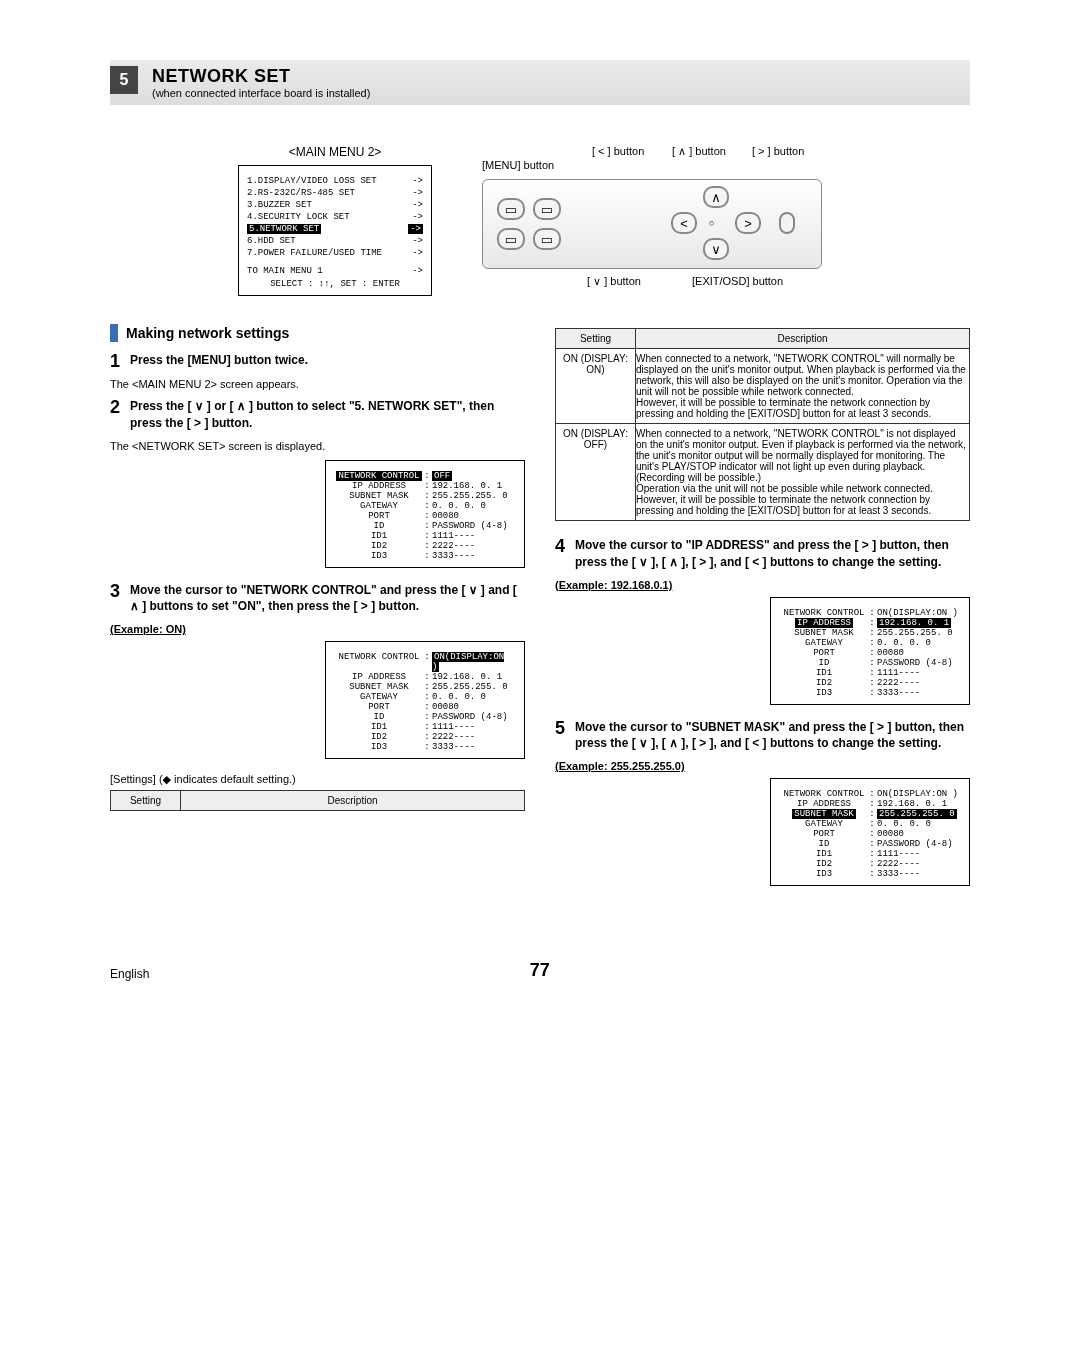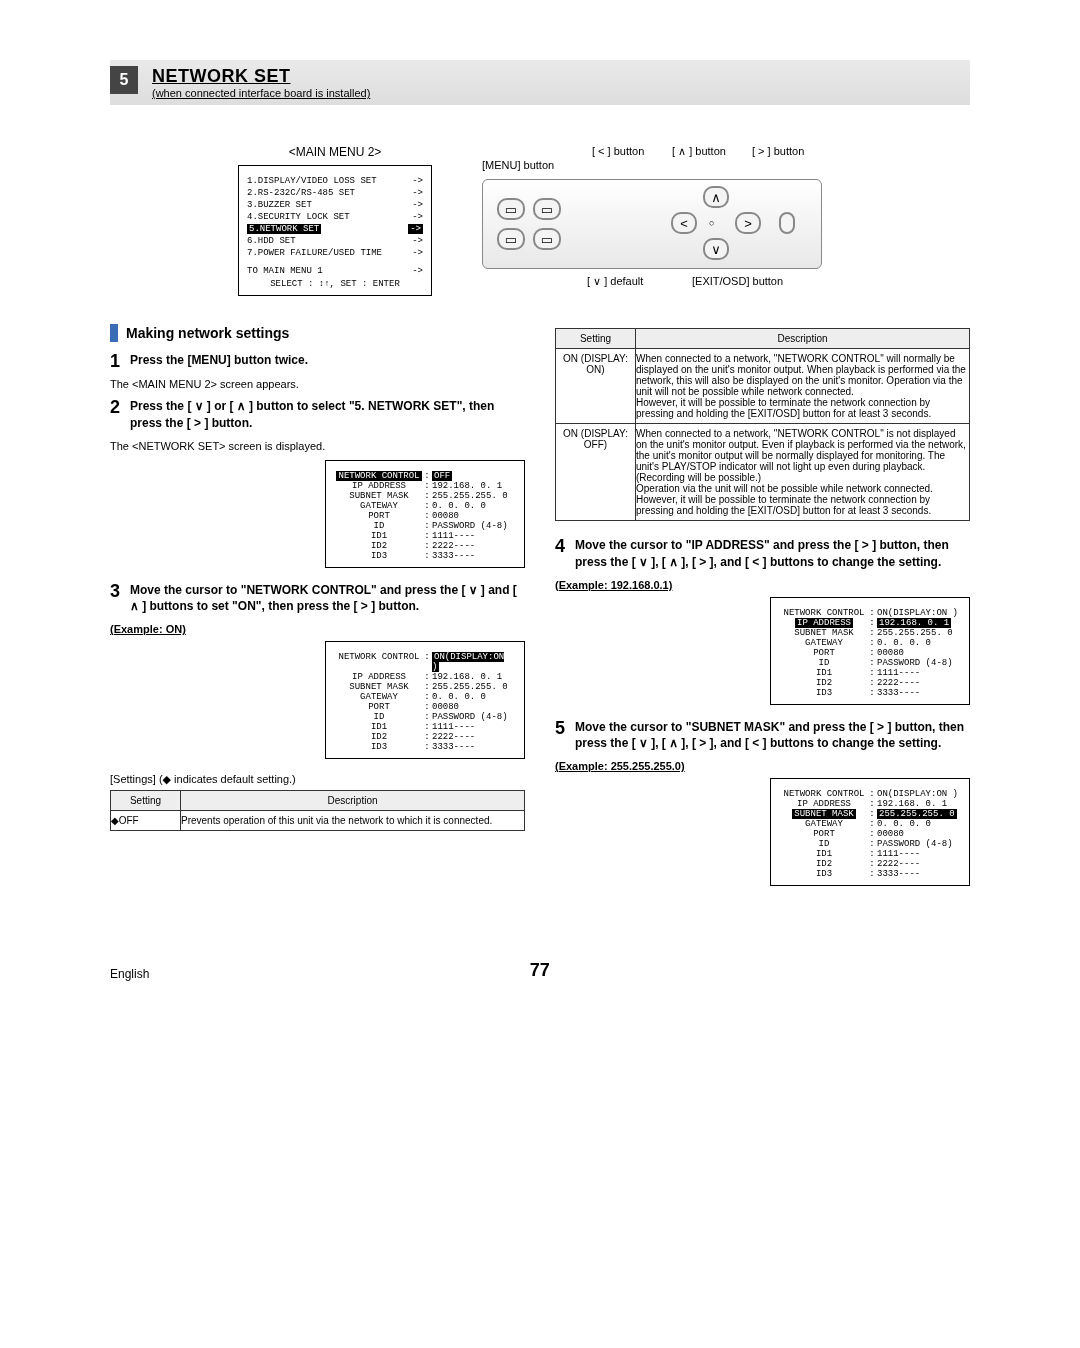--- a/index.html
+++ b/index.html
@@ -1,19 +1,19 @@
 <!DOCTYPE html>
 <html><head>
   <meta charset="utf-8">
   <style>
     * { box-sizing: border-box; margin: 0; padding: 0; }
     body { font-family: Arial, Helvetica, sans-serif; font-size: 11px; color: #000; background: #fff; width: 1080px; padding: 60px 110px 40px 110px; }
     .header-row { display: flex; align-items: flex-start; gap: 14px; background: linear-gradient(#eaeaea, #ddd); padding: 6px 0 6px 0; }
     .header-num { background: #444; color: #fff; font-weight: bold; font-size: 16px; width: 28px; height: 28px; display: flex; align-items: center; justify-content: center; }
-    .header-txt { font-size: 11px; text-decoration: underline; }
+    .header-txt { font-size: 11px; }
     .header-title { font-weight: bold; font-size: 18px; letter-spacing: 0.5px; }
     .header-sub { font-size: 11px; }
 
     .diagram-row { display: flex; gap: 30px; margin: 40px 0 24px 0; justify-content: center; }
     .menu-box { border: 1px solid #000; width: 194px; padding: 6px 8px; font-family: 'Courier New', monospace; font-size: 9px; background: #fff; }
     .menu-box .title { text-align: center; margin-bottom: 3px; }
     .menu-box .line { display: flex; justify-content: space-between; padding: 1px 0; }
     .menu-box .hl { background: #000; color: #fff; padding: 0 2px; }
     .menu-label { text-align: center; font-size: 12px; margin-bottom: 6px; }
 
@@ -103,21 +103,21 @@
           <span>-&gt;</span>
         </div>
         <div style="text-align:center; margin-top:2px;">SELECT : ↕↑,   SET : ENTER</div>
       </div>
   </div>
   <div class="device-area">
     <div class="btn-label" style="left:20px; top:14px;">[MENU] button</div>
     <div class="btn-label" style="left:130px; top:0;">[ &lt; ] button</div>
     <div class="btn-label" style="left:210px; top:0;">[ ∧ ] button</div>
     <div class="btn-label" style="left:290px; top:0;">[ &gt; ] button</div>
-    <div class="btn-label" style="left:125px; top:130px;">[ ∨ ] default</div>
+    <div class="btn-label" style="left:125px; top:130px;">[ ∨ ] button</div>
     <div class="btn-label" style="left:230px; top:130px;">[EXIT/OSD] button</div>
     <div class="device">
       <div class="bubble" style="left:14px; top:18px; width:28px; height:22px;">▭</div>
       <div class="bubble" style="left:50px; top:18px; width:28px; height:22px;">▭</div>
       <div class="bubble" style="left:14px; top:48px; width:28px; height:22px;">▭</div>
       <div class="bubble" style="left:50px; top:48px; width:28px; height:22px;">▭</div>
       <div class="bubble" style="left:220px; top:6px; width:26px; height:22px;">∧</div>
       <div class="bubble" style="left:188px; top:32px; width:26px; height:22px;">&lt;</div>
       <div class="bubble" style="left:252px; top:32px; width:26px; height:22px;">&gt;</div>
       <div class="bubble" style="left:220px; top:58px; width:26px; height:22px;">∨</div>
@@ -254,24 +254,20 @@
           <span class="v">3333----</span>
         </div>
       </div>
 
     <div style="font-size:11px; margin-top:10px;">[Settings] (◆ indicates default setting.)</div>
     <table class="settings" id="settings-table">
         <tbody>
           <tr>
             <th style="width:70px">Setting</th>
             <th>Description</th>
-          </tr>
-          <tr>
-            <td>◆OFF</td>
-            <td>Prevents operation of this unit via the network to which it is connected.</td>
           </tr>
         </tbody>
       </table>
   </div>
 
   <div class="col">
     <table class="settings" id="settings-table2">
         <tbody>
           <tr>
             <th style="width:80px">Setting</th>

